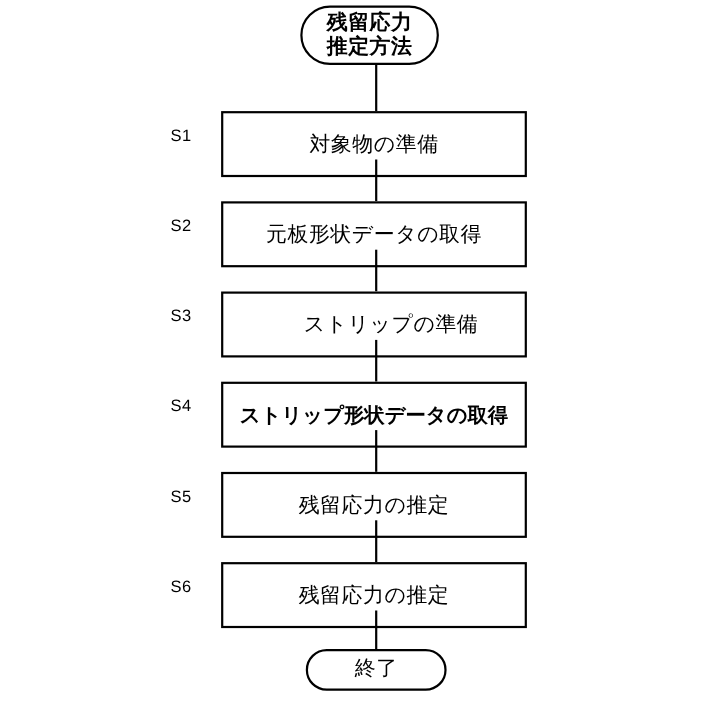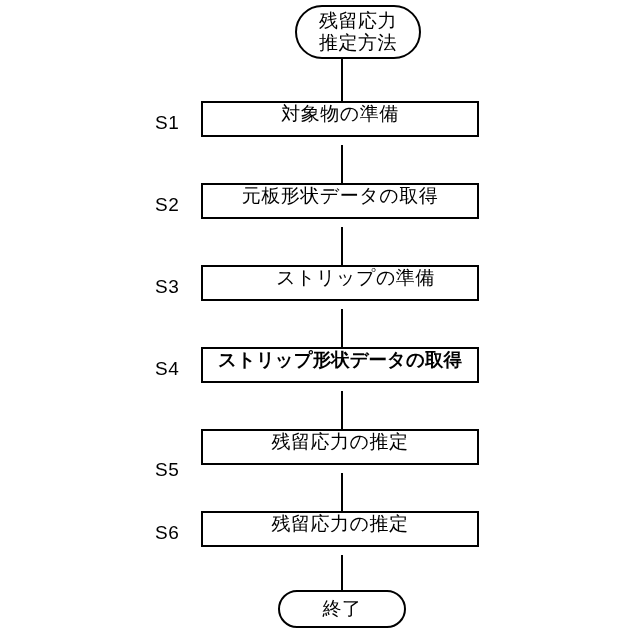--- a/index.html
+++ b/index.html
@@ -32,48 +32,49 @@
     justify-content: center;
     text-align: center;
   }
   .terminator .term-text {
     font-size: 19px;
     line-height: 22px;
     letter-spacing: 0.5px;
     white-space: pre-line;
   }
   #node-start {
-    left: 295px;
+    left: 273px;
     top: 5px;
     width: 126px;
     height: 54px;
     border-radius: 27px;
+    font-weight: bold;
   }
   #node-end {
     left: 278px;
     top: 590px;
     width: 128px;
     height: 38px;
     border-radius: 19px;
   }
   #node-end .term-text {
     line-height: 20px;
   }
 
   
   .step-box {
     position: absolute;
     box-sizing: border-box;
     left: 201px;
     width: 278px;
-    height: 36px;
+    height: 60px;
     border: 2px solid #000000;
     background: #ffffff;
     display: flex;
-    align-items: flex-start;
+    align-items: center;
     justify-content: center;
   }
   .step-box .step-text {
     font-size: 19px;
     line-height: 21px;
     letter-spacing: 0.5px;
     white-space: nowrap;
   }
   .step-box.wide .step-text {
     letter-spacing: 0px;
@@ -83,21 +84,21 @@
 
   
   .step-label {
     position: absolute;
     left: 155px;
     width: 38px;
     height: 44px;
     display: flex;
     align-items: center;
     justify-content: flex-start;
-    font-size: 19px;
+    font-size: 15px;
     letter-spacing: 0.5px;
   }
 
   
   .connector {
     position: absolute;
     left: 341px;
     width: 2px;
     background: #000000;
   }
@@ -135,21 +136,21 @@
 
   <div class="connector" style="top:309px; height:38px;"></div>
 
   <div class="step-label" style="top:347px;">S4</div>
   <div class="step-box wide" style="top:347px;">
     <span class="step-text">ストリップ形状データの取得</span>
   </div>
 
   <div class="connector" style="top:391px; height:38px;"></div>
 
-  <div class="step-label" style="top:448px;">S5</div>
+  <div class="step-label" style="top:429px;">S5</div>
   <div class="step-box" style="top:429px;">
     <span class="step-text">残留応力の推定</span>
   </div>
 
   <div class="connector" style="top:473px; height:38px;"></div>
 
   <div class="step-label" style="top:511px;">S6</div>
   <div class="step-box" style="top:511px;">
     <span class="step-text">残留応力の推定</span>
   </div>

